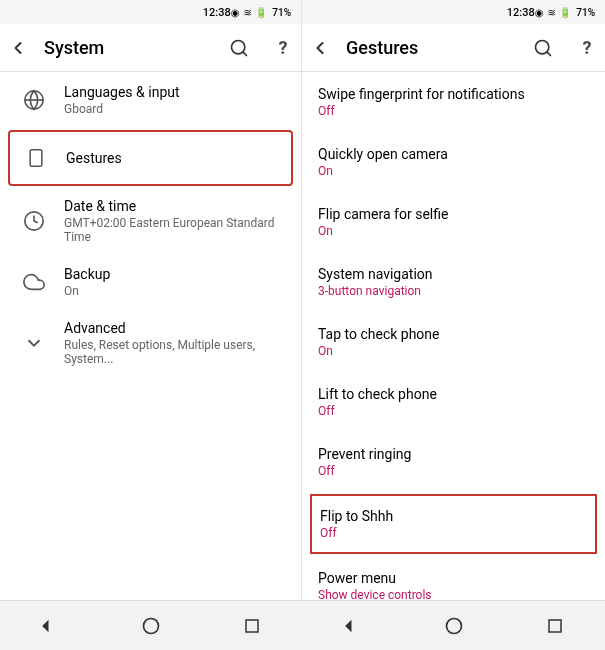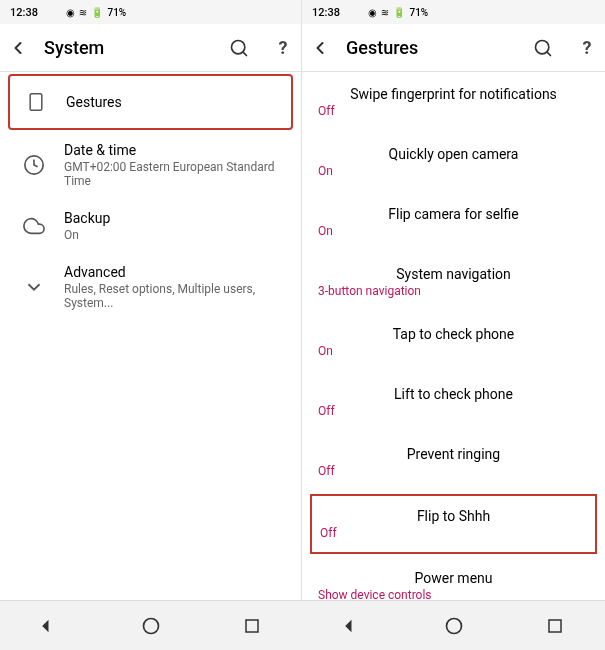--- a/index.html
+++ b/index.html
@@ -35,25 +35,24 @@
       flex-direction: column;
       background: #fff;
     }
 
     
     .status-bar {
       height: 24px;
       background: #f5f5f5;
       display: flex;
       align-items: center;
-      justify-content: flex-start;
+      justify-content: flex-end;
       padding: 0 10px;
       font-size: 11px;
       font-weight: 500;
-      gap: 28px;
     }
 
     .status-icons {
       display: flex;
       align-items: center;
       gap: 4px;
       font-size: 10px;
     }
 
     
@@ -139,21 +138,20 @@
       min-height: 56px;
       display: flex;
       flex-direction: column;
       justify-content: center;
     }
 
     .gesture-title {
       font-size: 14px;
       color: #000;
       font-weight: 400;
-      text-align: center;
     }
 
     .gesture-subtitle {
       font-size: 12px;
       color: #be185d;
       margin-top: 2px;
     }
 
     .gesture-item.highlighted {
       border: 2px solid #c0392b;
@@ -243,20 +241,33 @@
         <svg width="20" height="20" viewBox="0 0 24 24" fill="none" stroke="#333" stroke-width="2" stroke-linecap="round" stroke-linejoin="round">
           <circle cx="11" cy="11" r="8"></circle>
           <line x1="21" y1="21" x2="16.65" y2="16.65"></line>
         </svg>
       </div>
       <div class="top-bar-icon" style="font-size:18px; color:#444; font-weight:bold;">?</div>
     </div>
 
     <div class="left-menu">
 
+      <div class="menu-item">
+        <div class="menu-item-icon">
+          <svg width="22" height="22" viewBox="0 0 24 24" fill="none" stroke="#555" stroke-width="1.8">
+            <circle cx="12" cy="12" r="10"></circle>
+            <line x1="2" y1="12" x2="22" y2="12"></line>
+            <path d="M12 2a15.3 15.3 0 0 1 4 10 15.3 15.3 0 0 1-4 10 15.3 15.3 0 0 1-4-10 15.3 15.3 0 0 1 4-10z"></path>
+          </svg>
+        </div>
+        <div class="menu-item-text">
+          <span class="menu-item-title">Languages &amp; input</span>
+          <span class="menu-item-subtitle">Gboard</span>
+        </div>
+      </div>
 
       <div class="menu-item active">
         <div class="menu-item-icon">
           <svg width="20" height="20" viewBox="0 0 24 24" fill="none" stroke="#555" stroke-width="1.8">
             <rect x="5" y="2" width="14" height="20" rx="2" ry="2"></rect>
             <line x1="12" y1="18" x2="12.01" y2="18"></line>
           </svg>
         </div>
         <div class="menu-item-text">
           <span class="menu-item-title">Gestures</span>

